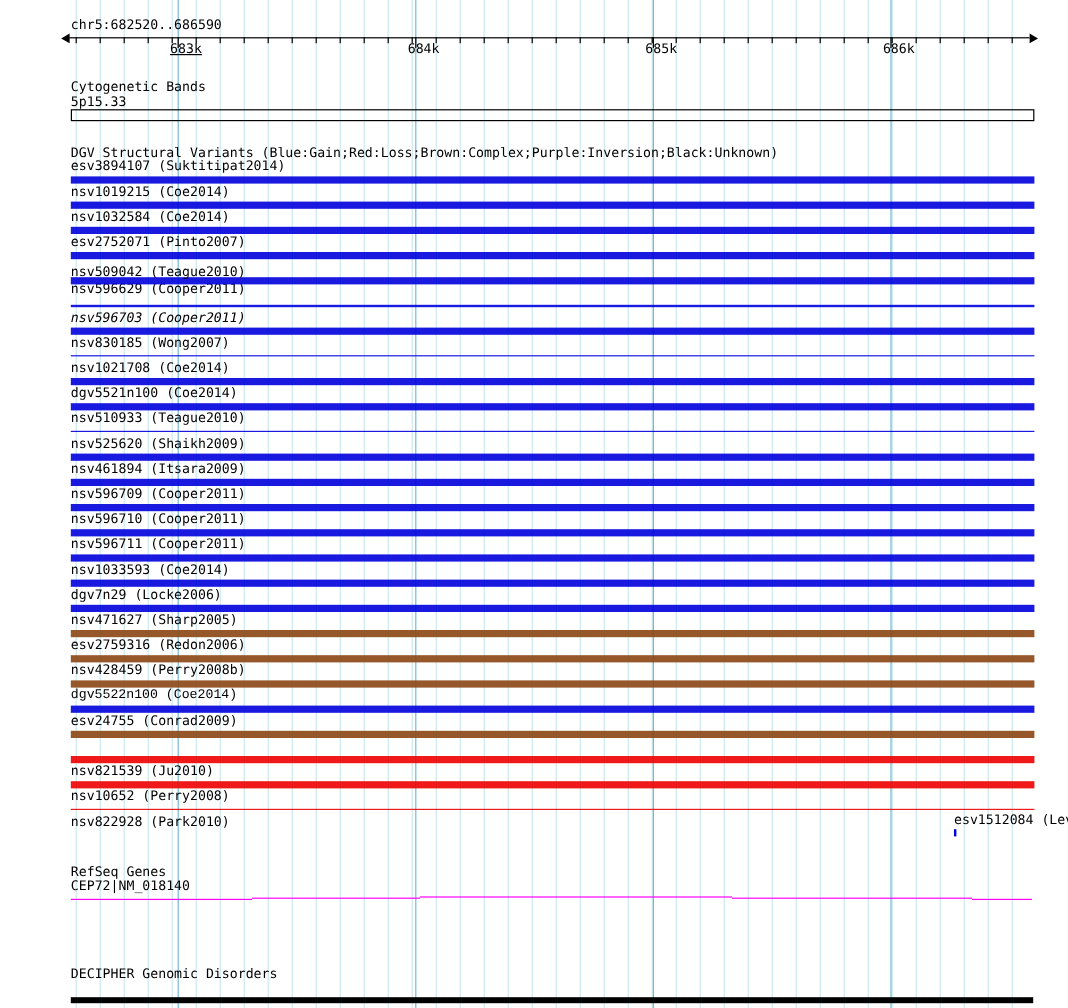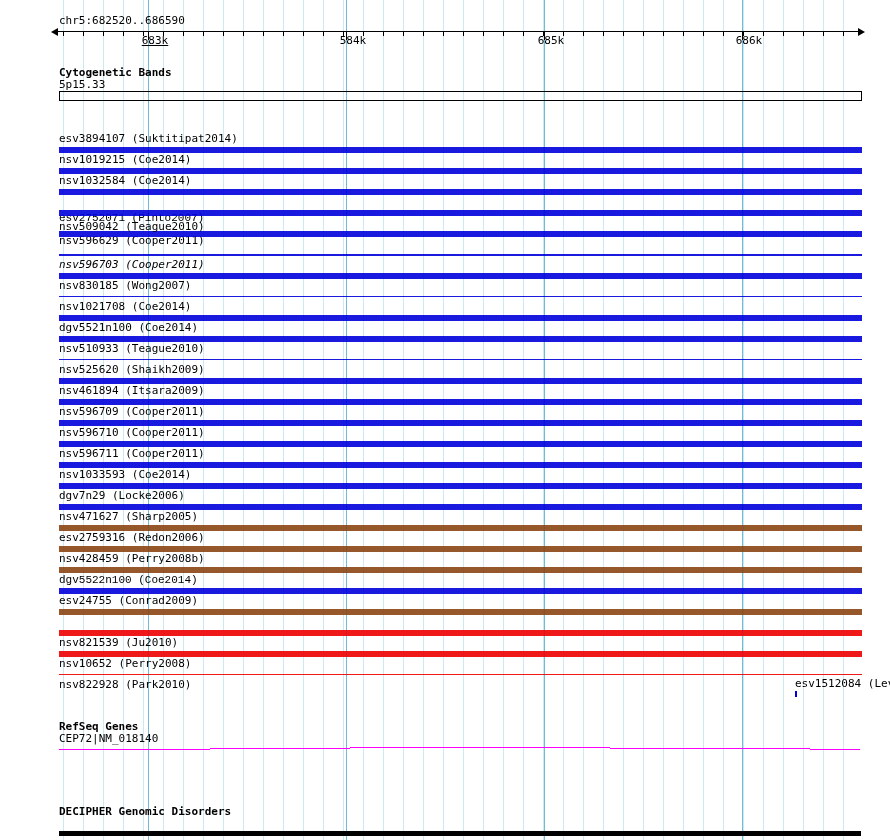--- a/index.html
+++ b/index.html
@@ -16,21 +16,21 @@
   .arrow-left{position:absolute;left:51px;top:28px;width:0;height:0;
     border-top:4px solid transparent;border-bottom:4px solid transparent;border-right:7px solid #000;}
   .arrow-right{position:absolute;left:858px;top:28px;width:0;height:0;
     border-top:4px solid transparent;border-bottom:4px solid transparent;border-left:7px solid #000;}
   .tick{position:absolute;top:31px;width:1px;background:#000;}
   .minor-tick{height:5px;}
   .major-tick{height:9px;}
   .tick-label{position:absolute;top:35px;transform:translateX(-50%);white-space:pre;}
   
   .txt{position:absolute;left:59px;white-space:pre;}
-  .bold{font-weight:bold;}
+  .bold{font-weight:normal;}
   .title{top:15px;}
   .cyto-title{top:67px;}
   .cyto-band{top:79px;}
   .cyto-box{position:absolute;left:59px;top:91px;width:803px;height:10px;
     border:1px solid #000;box-sizing:border-box;background:transparent;}
   .dgv-title{top:122px;}
   
   .v-label{position:absolute;left:59px;white-space:pre;}
   .v-bar{position:absolute;left:59px;width:803px;opacity:.9;}
   #partial-label{position:absolute;white-space:pre;}
@@ -139,40 +139,41 @@
         <div class="tick minor-tick" style="left: 723px;"></div>
         <div class="tick minor-tick" style="left: 743px;"></div>
         <div class="tick minor-tick" style="left: 763px;"></div>
         <div class="tick minor-tick" style="left: 783px;"></div>
         <div class="tick minor-tick" style="left: 803px;"></div>
         <div class="tick minor-tick" style="left: 823px;"></div>
         <div class="tick minor-tick" style="left: 843px;"></div>
         <div class="tick major-tick" style="left: 148px;"></div>
         <div class="tick-label" style="left: 155px; text-decoration: underline;">683k</div>
         <div class="tick major-tick" style="left: 346px;"></div>
-        <div class="tick-label" style="left: 353px;">584k</div>
+        <div class="tick-label" style="left: 353px;">684k</div>
         <div class="tick major-tick" style="left: 544px;"></div>
         <div class="tick-label" style="left: 551px;">685k</div>
         <div class="tick major-tick" style="left: 742px;"></div>
         <div class="tick-label" style="left: 749px;">686k</div>
       </div>
   </div>
 
   <div class="txt bold cyto-title">Cytogenetic Bands</div>
   <div class="txt cyto-band">5p15.33</div>
   <div class="cyto-box"></div>
 
+  <div class="txt bold dgv-title">DGV Structural Variants (Blue:Gain;Red:Loss;Brown:Complex;Purple:Inversion;Black:Unknown)</div>
   <div id="variants">
       <div class="v-label" style="top: 133px;">esv3894107 (Suktitipat2014)</div>
       <div class="v-bar" style="top: 147px; height: 6px; background: rgb(0, 0, 221);"></div>
       <div class="v-label" style="top: 154px;">nsv1019215 (Coe2014)</div>
       <div class="v-bar" style="top: 168px; height: 6px; background: rgb(0, 0, 221);"></div>
       <div class="v-label" style="top: 175px;">nsv1032584 (Coe2014)</div>
       <div class="v-bar" style="top: 189px; height: 6px; background: rgb(0, 0, 221);"></div>
-      <div class="v-label" style="top: 212px; font-family: Liberation Mono, monospace;">esv2752071 (Pinto2007)</div>
+      <div class="v-label" style="top: 196px;">esv2752071 (Pinto2007)</div>
       <div class="v-bar" style="top: 210px; height: 6px; background: rgb(0, 0, 221);"></div>
       <div class="v-label" style="top: 235px;">nsv596629 (Cooper2011)</div>
       <div class="v-bar" style="top: 231px; height: 6px; background: rgb(0, 0, 221);"></div>
       <div class="v-label" style="top: 221px;">nsv509042 (Teague2010)</div>
       <div class="v-bar" style="top: 254px; height: 2px; background: rgb(0, 0, 221);"></div>
       <div class="v-label" style="top: 259px; font-style: italic;">nsv596703 (Cooper2011)</div>
       <div class="v-bar" style="top: 273px; height: 6px; background: rgb(0, 0, 221);"></div>
       <div class="v-label" style="top: 280px;">nsv830185 (Wong2007)</div>
       <div class="v-bar" style="top: 296px; height: 1px; background: rgb(0, 0, 221);"></div>
       <div class="v-label" style="top: 301px;">nsv1021708 (Coe2014)</div>

